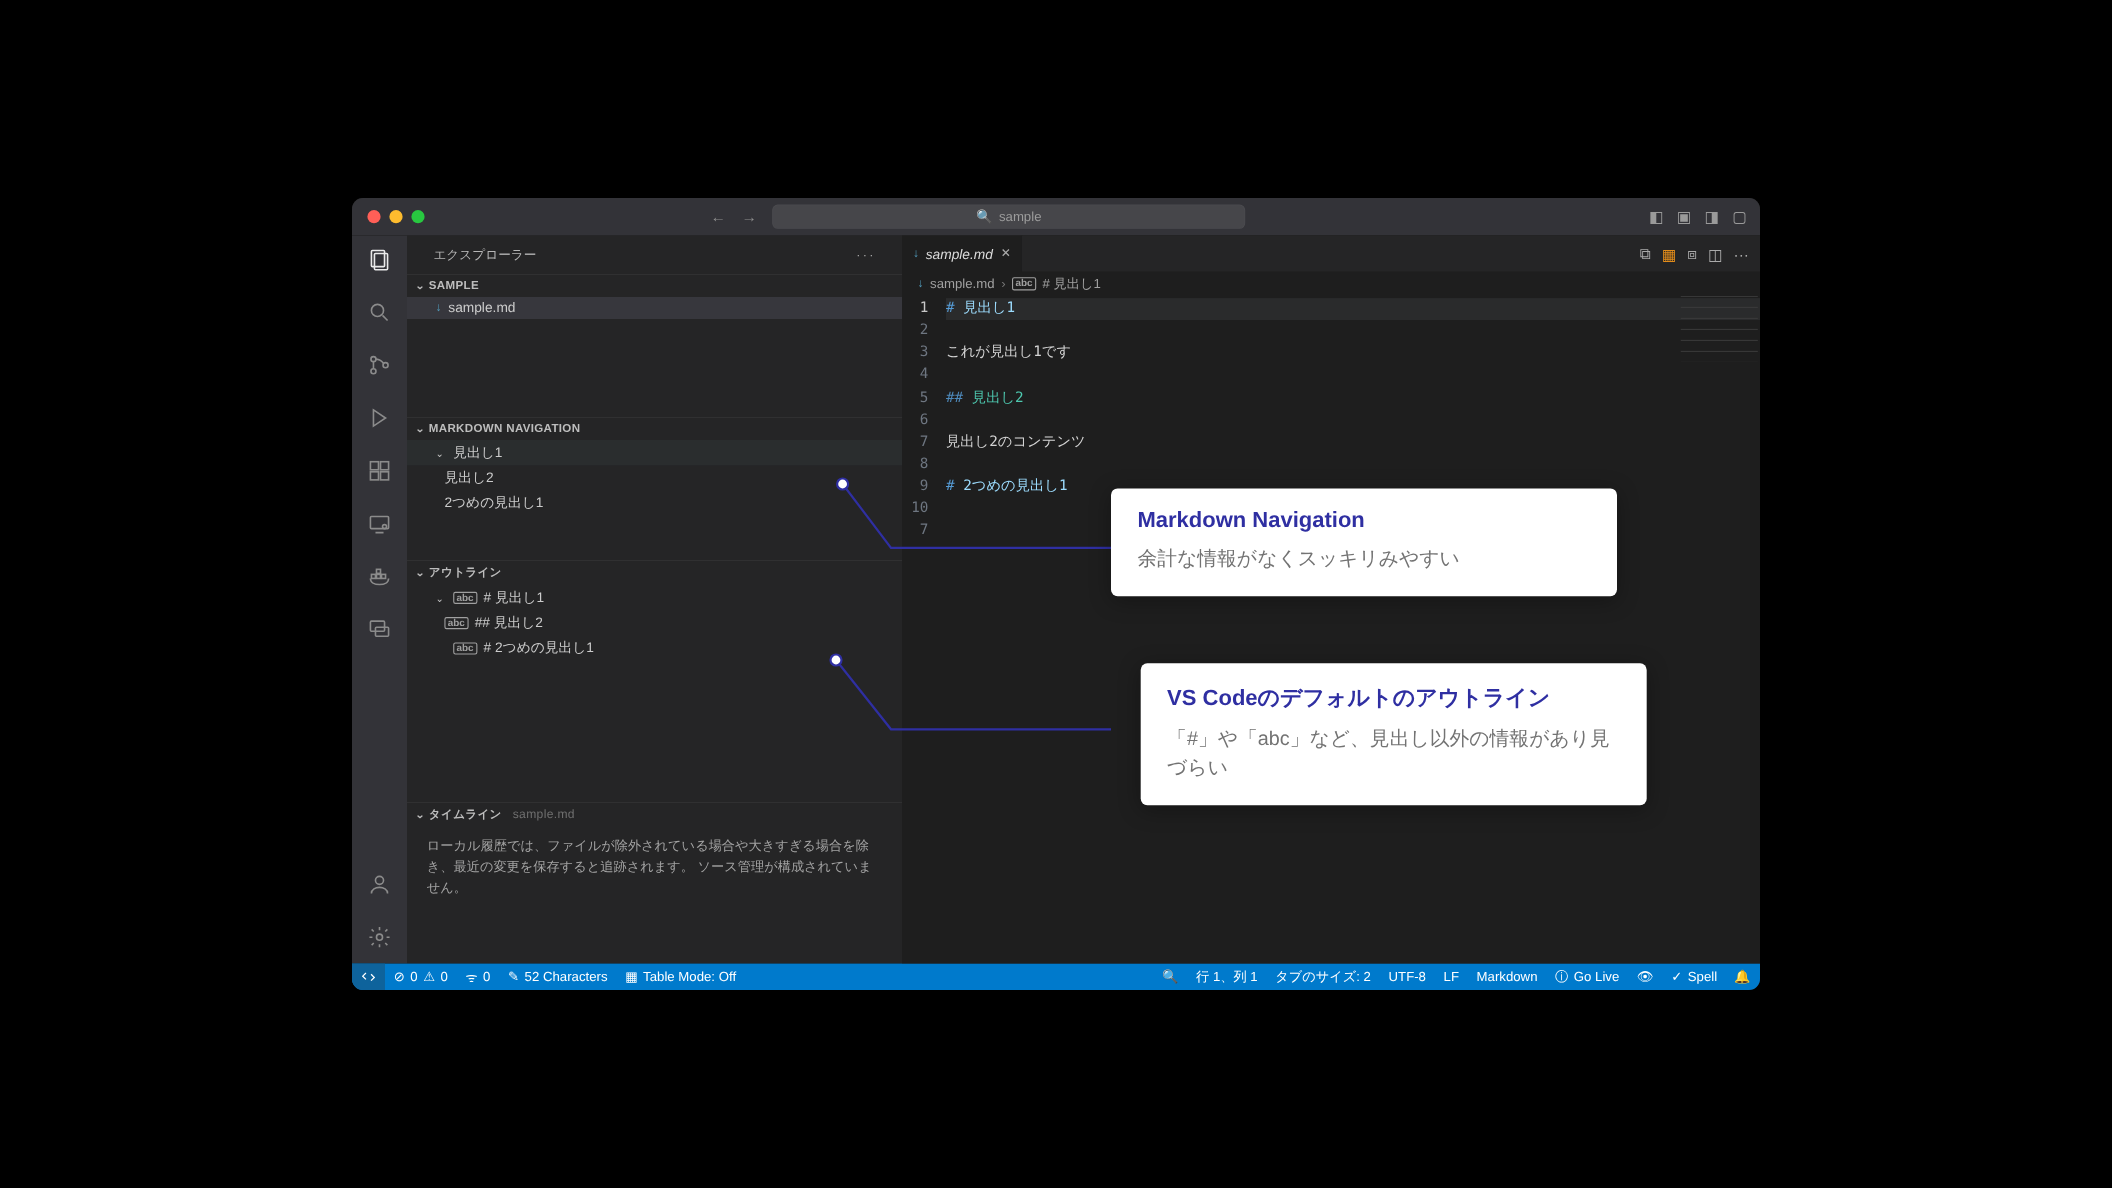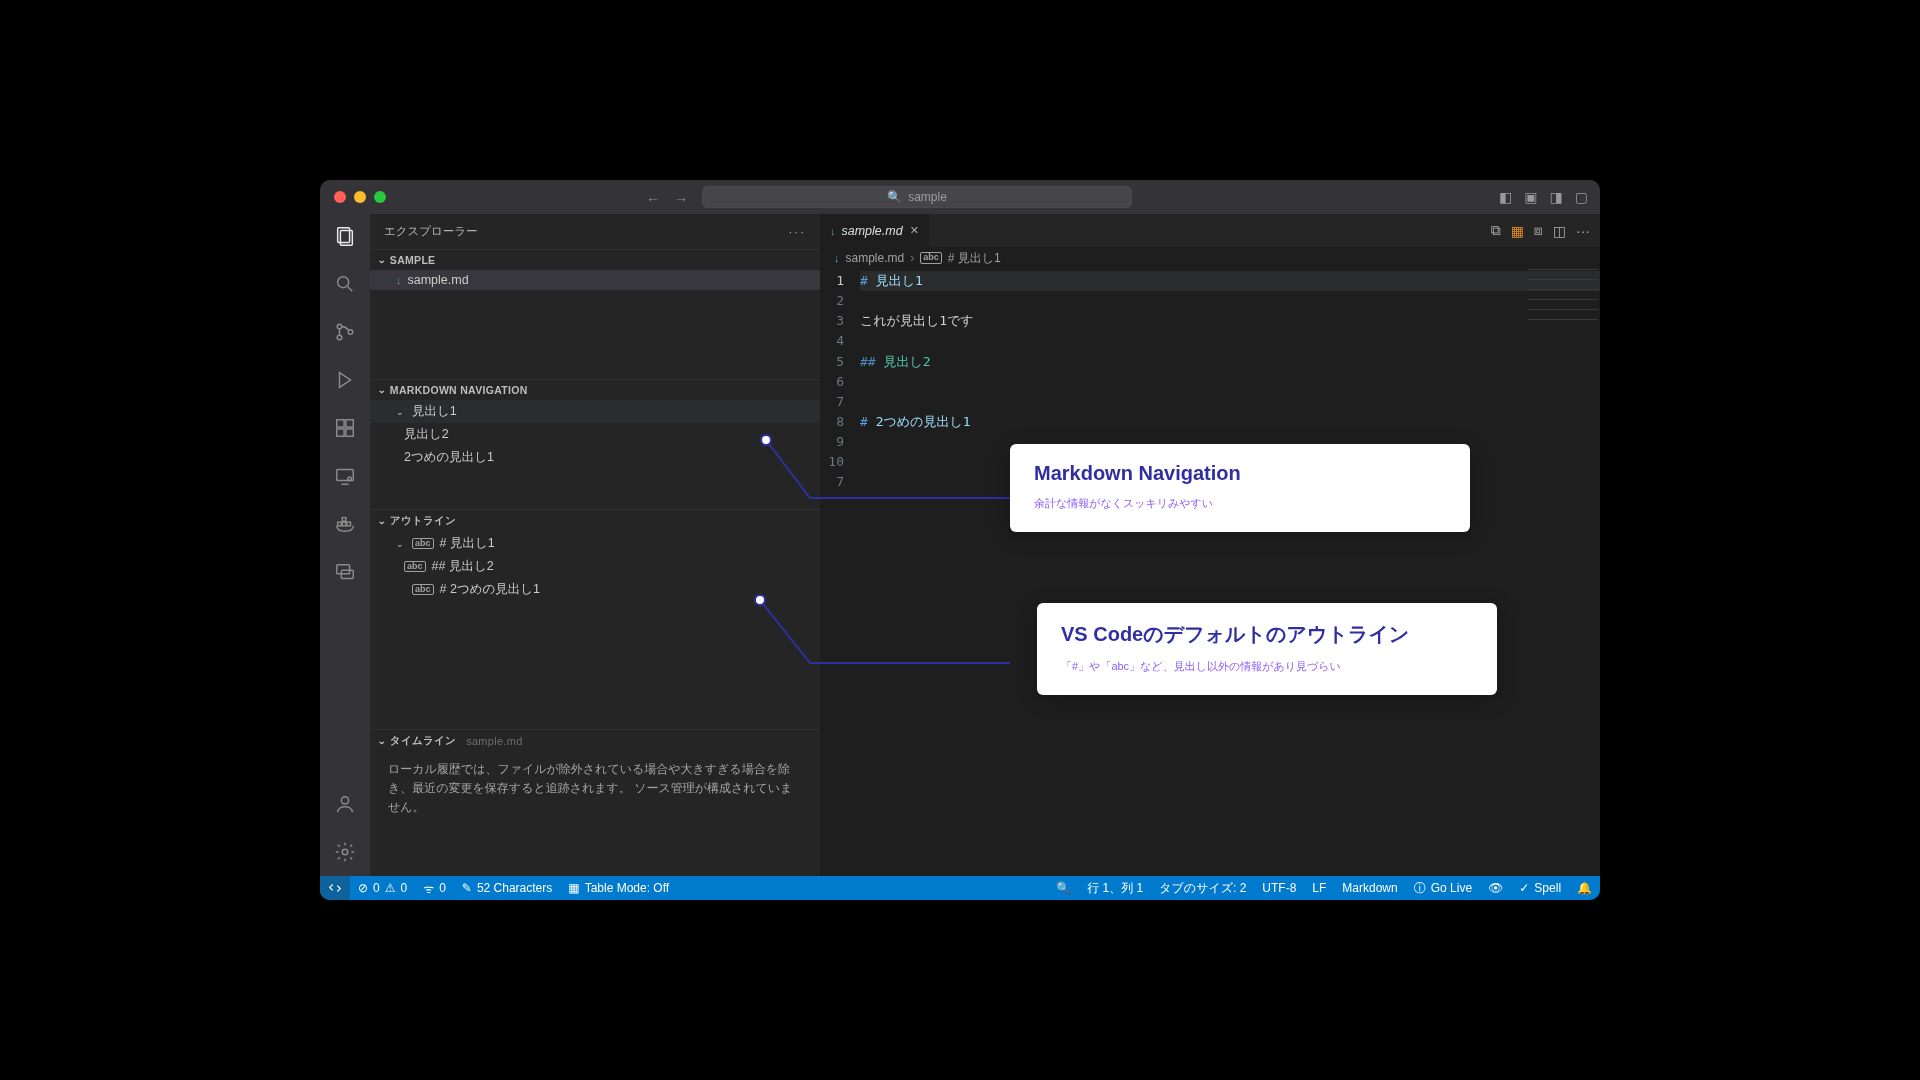--- a/index.html
+++ b/index.html
@@ -23,21 +23,21 @@
   .body { flex:1; display:flex; overflow:hidden; }
 
   
   .activity { width:50px; background:#333338; display:flex; flex-direction:column; align-items:center; padding-top:8px; gap:20px; }
   .activity .aicon { color:#8b8b8b; font-size:18px; cursor:pointer; width:28px; height:28px; display:flex; align-items:center; justify-content:center;}
   .activity .aicon.active { color:#eaeaea; }
   .activity .spacer{flex:1;}
 
   
   .sidebar { width:450px; background:#252526; display:flex; flex-direction:column; color:#ccc; font-size:12.5px;}
-  .side-head { display:flex; justify-content:space-between; align-items:center; padding:10px 14px; color:#b6b6b6; font-size:11.5px;}
+  .side-head { display:flex; justify-content:space-between; align-items:center; padding:10px 24px; color:#b6b6b6; font-size:11.5px;}
   .side-head .dots{color:#aaa; cursor:pointer; letter-spacing:2px;}
   .sec { border-top:1px solid rgba(255,255,255,0.05);}
   .sec-title { padding:4px 8px; font-weight:700; font-size:10.5px; color:#bdbdbd; display:flex; align-items:center; gap:4px; cursor:pointer; letter-spacing:0.3px;}
   .sec-title .chev{font-size:9px; transform:scaleX(1.2);}
   .tree-item { padding:3px 10px 3px 26px; display:flex; align-items:center; gap:6px; cursor:pointer; }
   .tree-item.sel { background:#37373d; }
   .tree-item.sel2 { background:#2a2d2e; }
   .tree-item.sub1{padding-left:34px;}
   .tree-chev{font-size:9px; color:#c4c4c4; width:10px; display:inline-block;}
   .md-icon{color:#519aba; font-size:11px; font-weight:bold;}
@@ -75,21 +75,21 @@
   
   
   .statusbar { height:24px; background:#007acc; display:flex; align-items:center; color:#fff; font-size:12px; }
   .statusbar .seg{padding:0 8px; display:flex; align-items:center; gap:5px; cursor:pointer; height:100%;}
   .statusbar .remote{background:#0e639c; height:100%; padding:0 8px; display:flex; align-items:center;}
   .statusbar .flexsp{flex:1;}
 
   
   .callout { position:absolute; background:#fff; border-radius:6px; padding:18px 24px 20px; box-shadow:0 4px 20px rgba(0,0,0,0.3); width:460px;}
   .callout h3{color:#2f2fa2; font-size:20px; font-weight:700; margin-bottom:10px;}
-  .callout p{color:#8b5cf6; font-size:11px; line-height:1.5;}
+  .callout p{color:#737373; font-size:18px; line-height:1.5;}
   .c1{top:264px; left:690px;}
   .c2{top:423px; left:717px;}
 
   .connector{position:absolute; pointer-events:none;}
   .connector line, .connector polyline{stroke:#2f2fa2; stroke-width:2; fill:none;}
   .connector circle{fill:#fff; stroke:#2f2fa2; stroke-width:2;}
 </style>
 </head>
 <body>
 
@@ -298,20 +298,21 @@
             <div>10</div>
             <div>7</div>
           </div>
           <div class="lines">
             <div class="line cur"><span class="tok-h">#</span> <span class="tok-ht">見出し1</span></div>
             <div class="line">&nbsp;</div>
             <div class="line">これが見出し1です</div>
             <div class="line">&nbsp;</div>
             <div class="line"><span class="tok-mid">##</span> <span class="tok-sub">見出し2</span></div>
             <div class="line">&nbsp;</div>
+            <div class="line">見出し2のコンテンツ</div>
             <div class="line">&nbsp;</div>
             <div class="line"><span class="tok-h">#</span> <span class="tok-ht">2つめの見出し1</span></div>
             <div class="line">&nbsp;</div>
             <div class="line">&nbsp;</div>
           </div>
         </div>
         <div class="minimap"></div>
       </div>
     </div>
 

